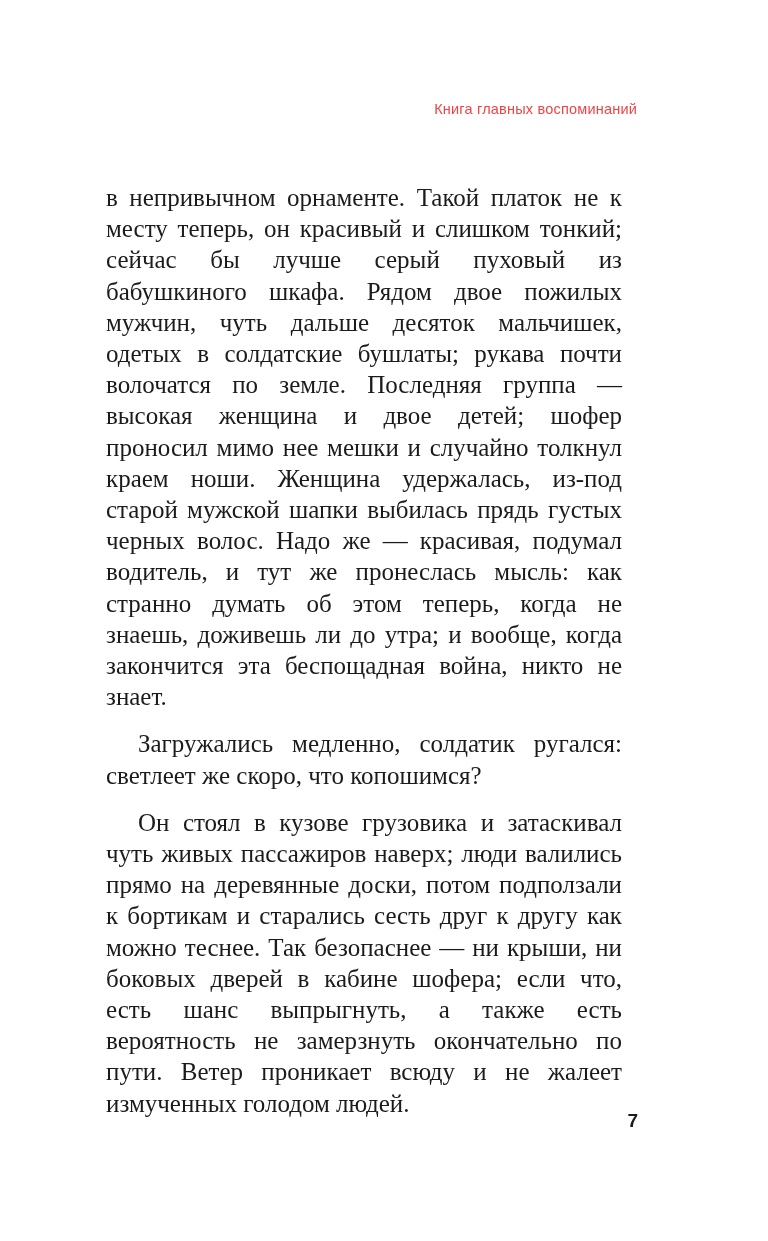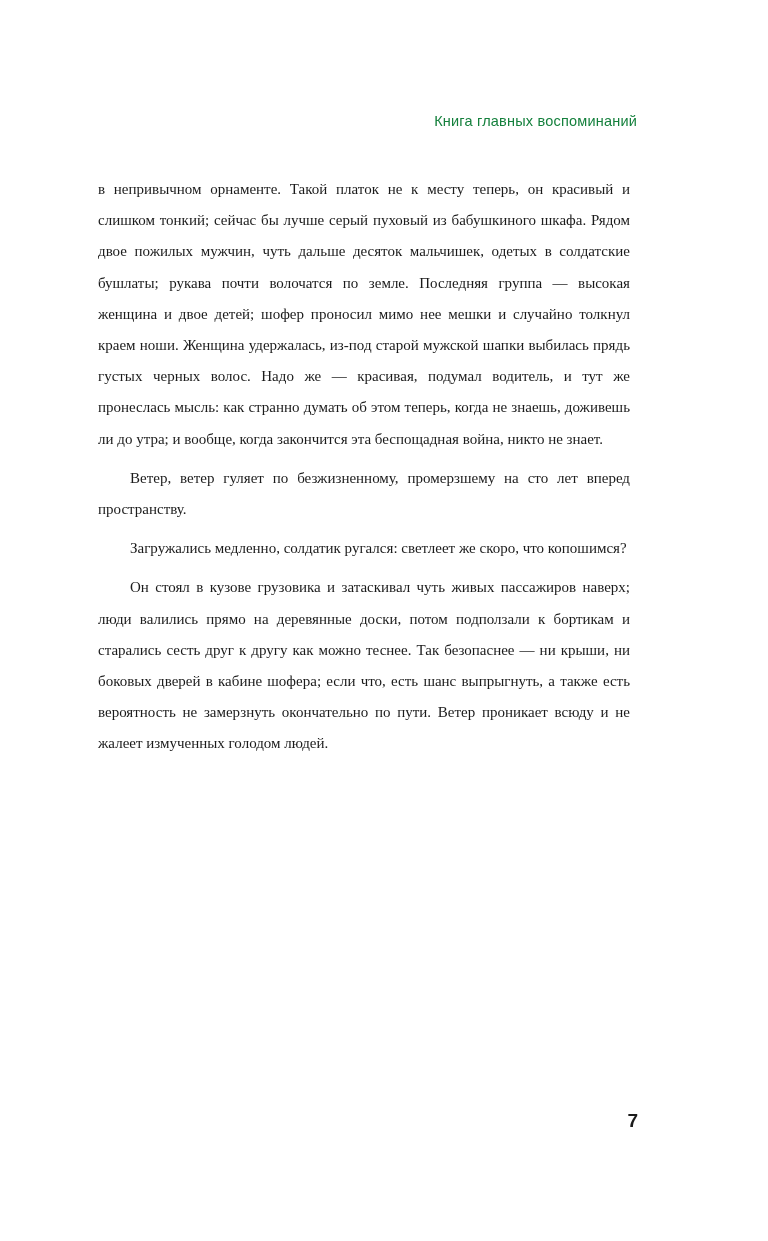--- a/index.html
+++ b/index.html
@@ -10,41 +10,41 @@
   .page {
     position: relative;
     width: 768px;
     height: 1241px;
     background: #ffffff;
     overflow: hidden;
     box-sizing: border-box;
   }
   .running-head {
     position: absolute;
-    top: 112px;
+    top: 100px;
     left: 90px;
     width: 547px;
     text-align: right;
     font-family: "Liberation Sans", sans-serif;
     font-size: 14.5px;
     line-height: 18px;
     letter-spacing: 0.2px;
-    color: #15803d;
+    color: #ef4444;
     white-space: nowrap;
   }
   .textblock {
     position: absolute;
     top: 166px;
     left: 90px;
     width: 548px;
   }
   .para {
-    margin: 8px;
+    margin: 16px;
     font-family: "Liberation Serif", "DejaVu Serif", serif;
-    font-size: 15px;
+    font-size: 25px;
     line-height: 31.2px;
     color: #1b1b1b;
     text-align: justify;
     text-justify: inter-word;
     text-indent: 0;
     hyphens: manual;
     -webkit-hyphens: manual;
   }
   .para.indent {
     text-indent: 32px;
@@ -68,20 +68,19 @@
 </style>
 </head>
 <body>
 
 <div class="page">
 
   <div class="running-head">Книга главных воспоминаний</div>
 
   <div class="textblock">
     <p class="para">в непривычном орнаменте. Такой платок не к месту теперь, он красивый и слишком тонкий; сейчас бы лучше серый пуховый из бабушкиного шкафа. Рядом двое пожилых мужчин, чуть дальше десяток мальчишек, одетых в солдатские бушлаты; рукава почти волочатся по земле. Последняя группа — высокая женщина и двое детей; шофер проносил мимо нее мешки и случайно толкнул краем ноши. Женщина удержалась, из-под старой мужской шапки выбилась прядь густых черных волос. Надо же — красивая, подумал водитель, и тут же пронеслась мысль: как странно думать об этом теперь, когда не знаешь, доживешь ли до утра; и вообще, когда закончится эта беспощадная война, никто не знает.</p>
-    <p class="para indent">Ветер, ветер гуляет по безжизненному, промерзшему на сто лет вперед пространству.</p>
     <p class="para indent">Загружались медленно, солдатик ругался: светлеет же скоро, что копошимся?</p>
     <p class="para indent">Он стоял в кузове грузовика и затаскивал чуть живых пассажиров наверх; люди валились прямо на деревянные доски, потом подползали к бортикам и старались сесть друг к другу как можно теснее. Так безопаснее — ни крыши, ни боковых дверей в кабине шофера; если что, есть шанс выпрыгнуть, а также есть вероятность не замерзнуть окончательно по пути. Ветер проникает всюду и не жалеет измученных голодом людей.</p>
   </div>
 
   <div class="folio">7</div>
 
 </div>
 
 </body></html>

